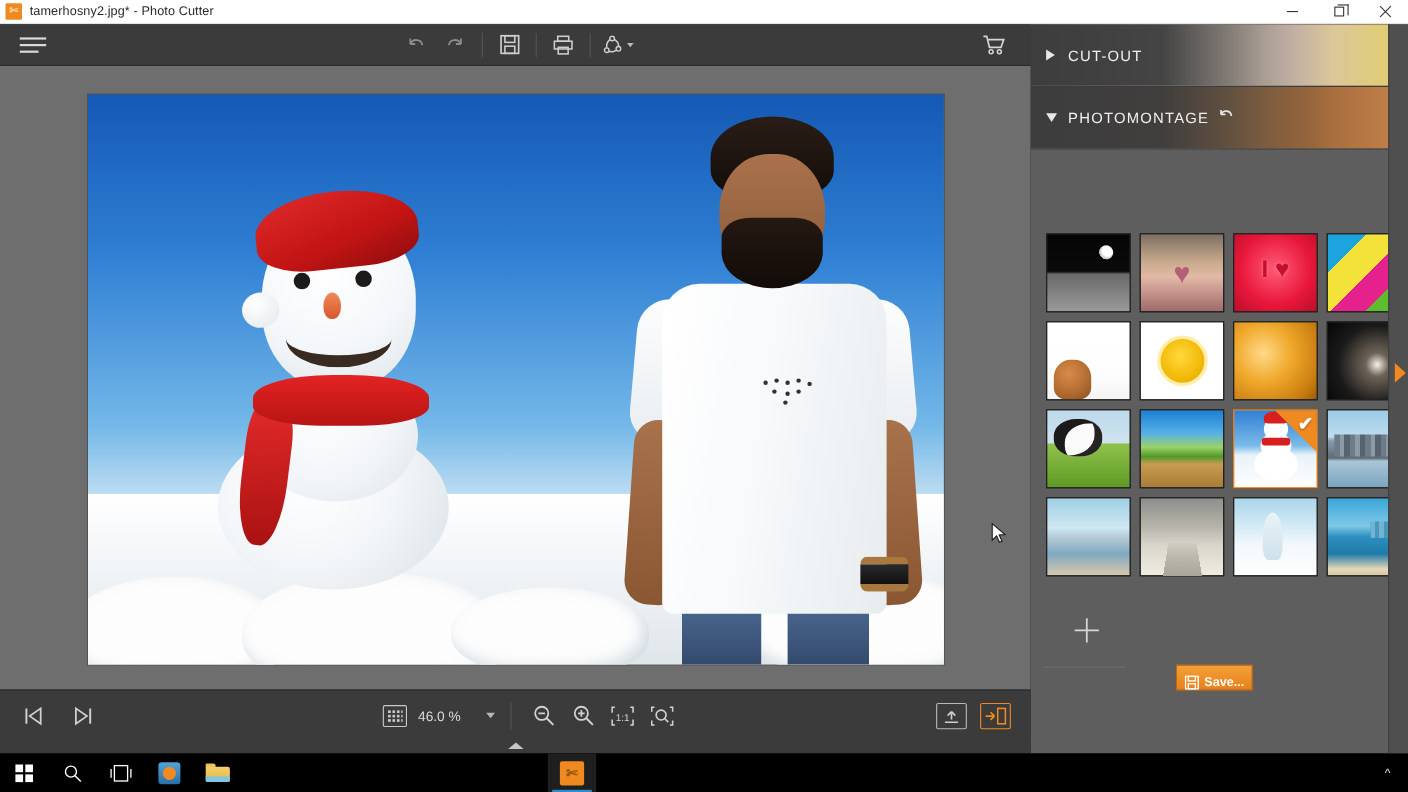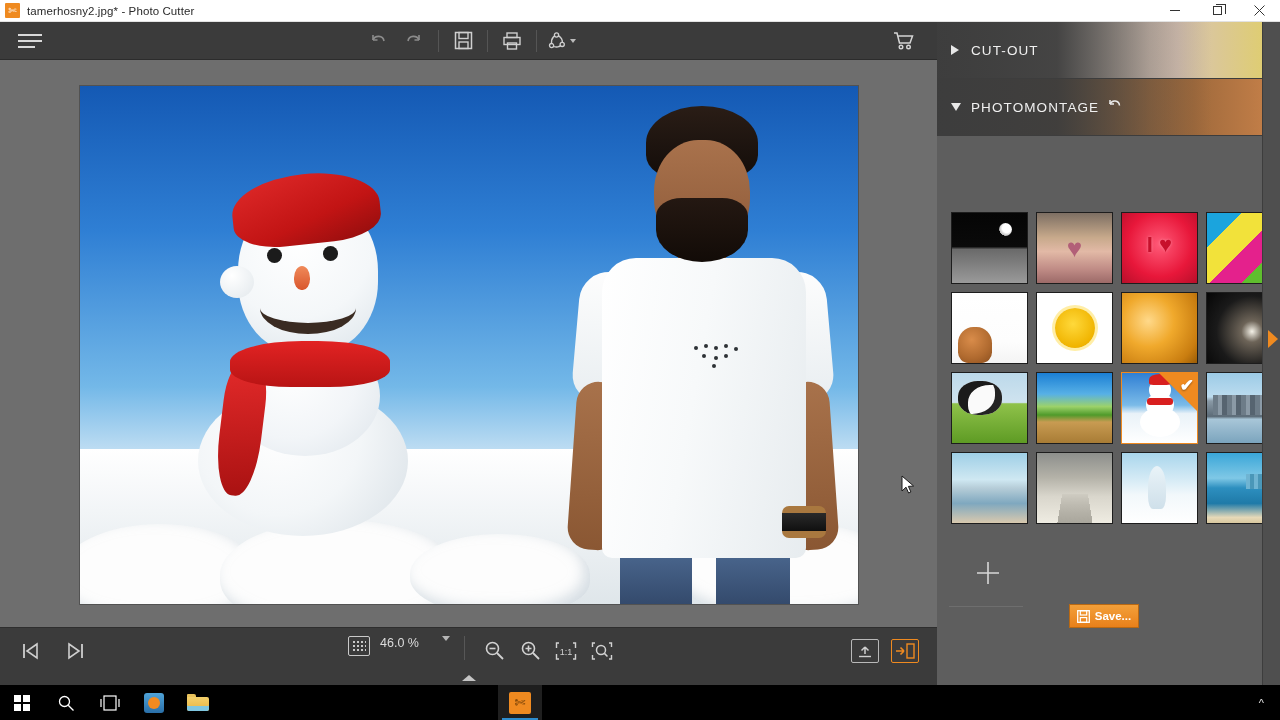--- a/index.html
+++ b/index.html
@@ -189,21 +189,21 @@
   
   .statusbar {
     position: absolute; top: 627px; left: 0; width: 937px; height: 46px;
     background: #3b3b3b; display: flex; align-items: center;
     border-top: 1px solid #2e2e2e;
   }
   .sb-left { display: flex; align-items: center; padding-left: 18px; gap: 14px; }
   .sb-btn { width: 28px; height: 28px; display: flex; align-items: center;
     justify-content: center; color: #cfcfcf; }
   .zoom-group {
-    position: absolute; left: 348px; display: flex; align-items: flex-start; gap: 0;
+    position: absolute; left: 348px; display: flex; align-items: center; gap: 0;
   }
   .zoom-icon {
     width: 22px; height: 20px; border: 1.6px solid #c9c9c9; border-radius: 2px;
     position: relative; margin-right: 10px;
   }
   .zoom-icon::after {
     content: ""; position: absolute; inset: 3px;
     background-image: radial-gradient(#c9c9c9 45%, transparent 46%);
     background-size: 4px 4px;
   }
@@ -323,21 +323,21 @@
     position: absolute; left: 36px; top: 14px; width: 30px; height: 30px;
     color: #d7d7d7;
   }
   .add-underline {
     position: absolute; left: 12px; top: 62px; width: 74px; height: 1px;
     background: #6e6e6e;
   }
   .save-btn {
     position: absolute; left: 1069px; top: 604px; width: 70px; height: 24px;
     background: linear-gradient(#f3a03a,#e8801a); border: 1px solid #b96913;
-    display: flex; align-items: center; justify-content: center; gap: 5px;
+    display: flex; align-items: flex-end; justify-content: center; gap: 5px;
     color: #fff; font-size: 11.5px; font-weight: bold;
   }
   .panel-collapse {
     position: absolute; left: 1268px; top: 330px; width: 0; height: 0;
     border-top: 9px solid transparent; border-bottom: 9px solid transparent;
     border-left: 10px solid #ef8a20;
   }
   .panel-rail {
     position: absolute; left: 1262px; top: 22px; width: 18px; height: 663px;
     background: #4f4f4f; border-left: 1px solid #3d3d3d;

